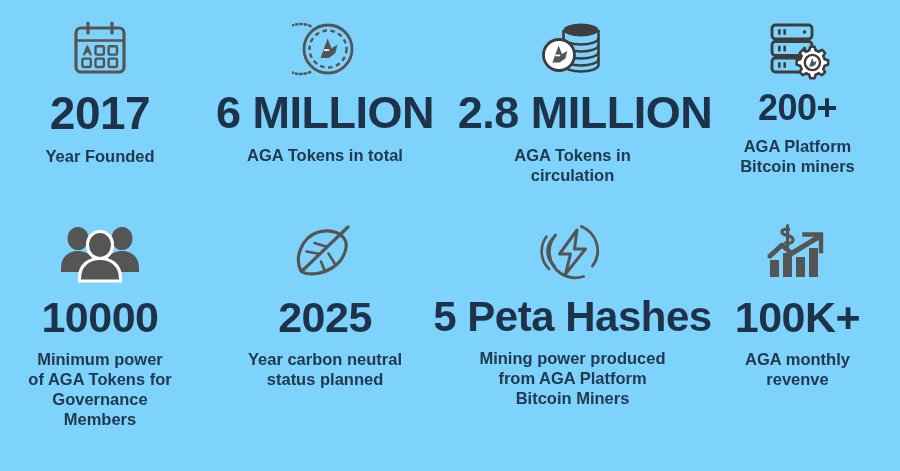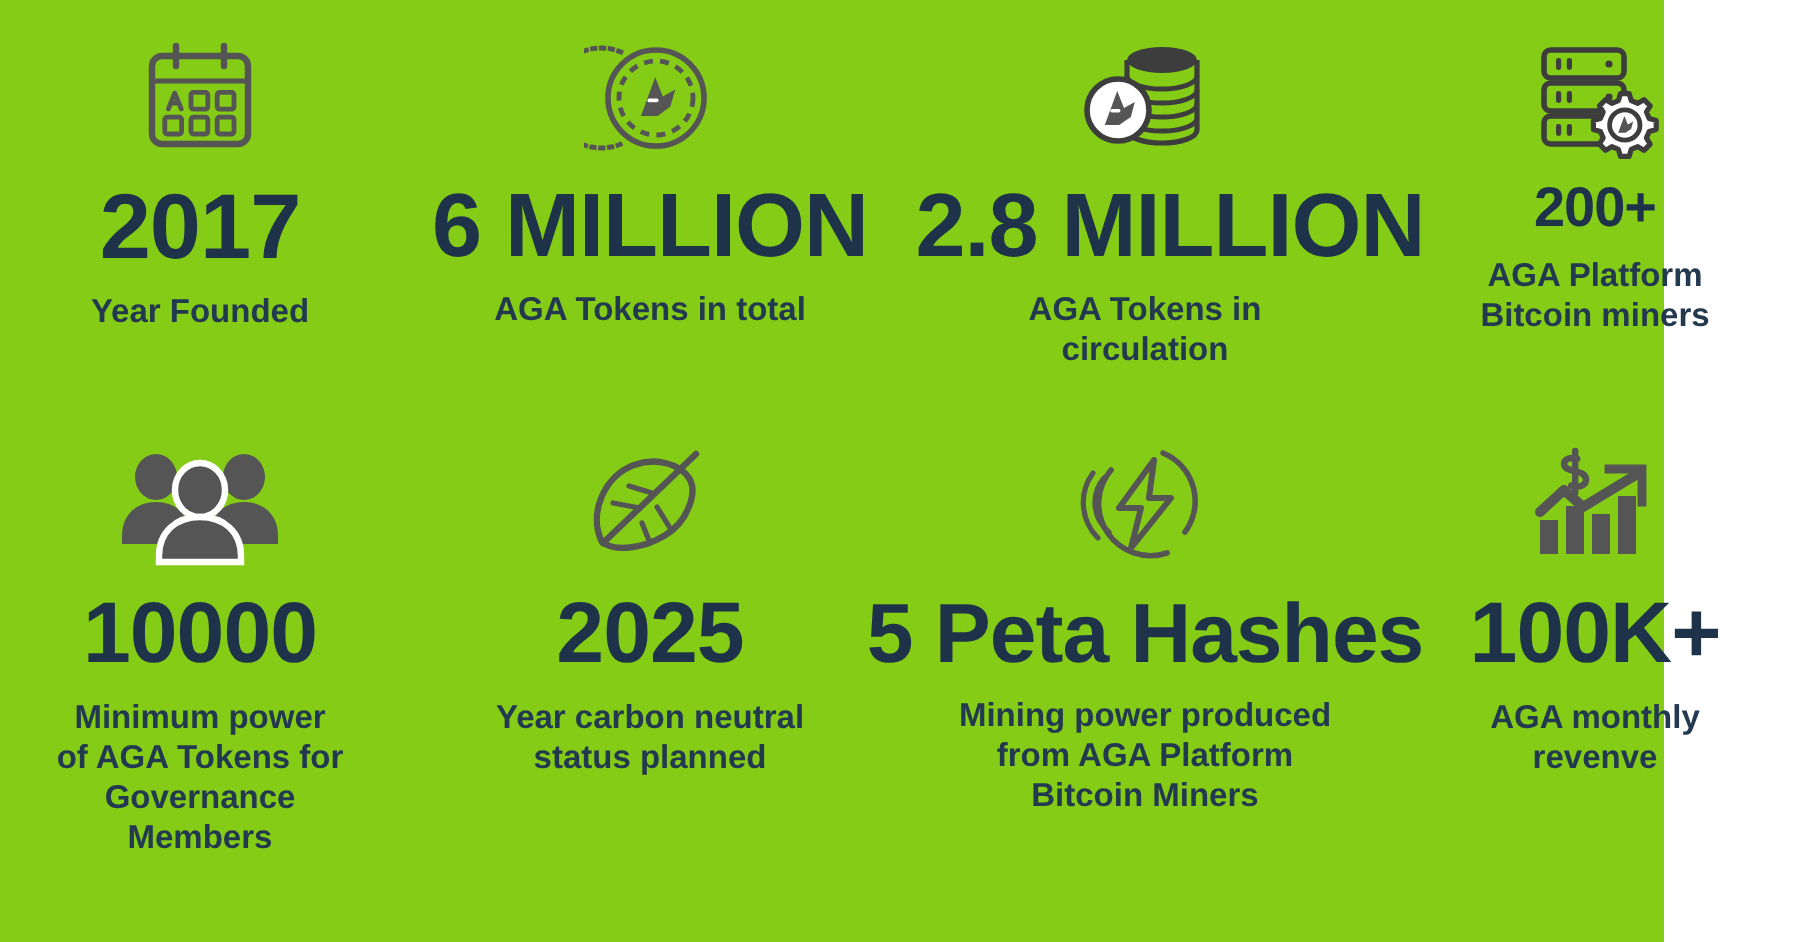--- a/index.html
+++ b/index.html
@@ -9,24 +9,24 @@
   }
   body {
     width: 900px;
     height: 471px;
     overflow: hidden;
     font-family: "Liberation Sans", sans-serif;
     -webkit-font-smoothing: antialiased;
   }
 
   #infographic {
-    width: 832px;
+    width: 900px;
     height: 471px;
     position: relative;
-    background: #84cc16;
+    background: #7dd3fc;
   }
 
   .stats-grid {
     display: grid;
     grid-template-columns: 200px 250px 245px 205px;
     grid-template-rows: 200px 271px;
     width: 900px;
     height: 471px;
     box-sizing: border-box;
   }
@@ -74,21 +74,21 @@
   .r1 .stat-caption { font-size: 16.5px; }
 
   
   .r2 .stat-value { font-size: 42px; }
   .r2 .stat-caption { font-size: 16.5px; }
 
   
   .cell-year-founded .stat-value { font-size: 46px; }
   .cell-tokens-total .stat-value { font-size: 45px; }
   .cell-tokens-circulation .stat-value { font-size: 45px; margin-left: 25px; }
-  .cell-bitcoin-miners .stat-value { font-size: 28px; }
+  .cell-bitcoin-miners .stat-value { font-size: 36px; }
 
   .cell-governance-minimum .stat-value { font-size: 43px; }
   .cell-carbon-neutral .stat-value { font-size: 43px; }
   .cell-hash-power .stat-value { font-size: 42px; }
   .cell-monthly-revenue .stat-value { font-size: 43px; }
 
   .cell-hash-power .stat-icon { height: 80px; }
   .cell-governance-minimum .stat-icon { height: 80px; }
   .cell-carbon-neutral .stat-icon { height: 80px; }
   .cell-monthly-revenue .stat-icon { height: 80px; }

